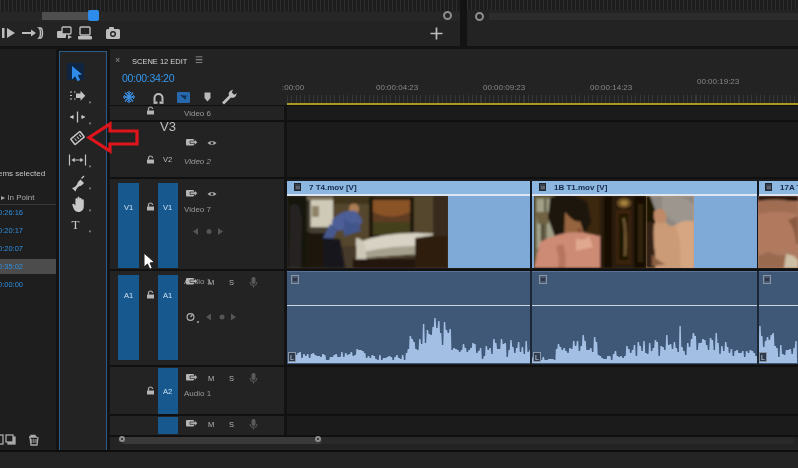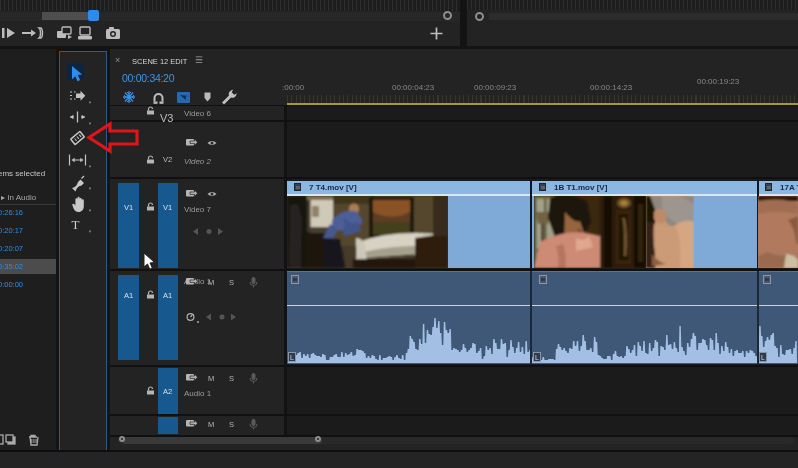--- a/index.html
+++ b/index.html
@@ -49,21 +49,21 @@
   </g>
   <g stroke="#bdbdbd" stroke-width="1.7">
     <path d="M436.5 3.5 L436.5 15.5 M430.5 9.5 L442.5 9.5"></path>
   </g>
 </svg>
 
 <div class="abs" style="left:0;top:46px;width:798px;height:3px;background:#131313;"></div>
 
 <div class="abs" style="left:0;top:49px;width:56px;height:403px;background:#1e1e1e;overflow:hidden;">
   <div class="txt" style="left:-2px;top:120px;font-size:8px;color:#c6c6c6;">ems selected</div>
-  <div class="txt" style="left:1px;top:144px;font-size:8px;color:#a8a8a8;">▸ In Audio</div>
+  <div class="txt" style="left:1px;top:144px;font-size:8px;color:#a8a8a8;">▸ In Point</div>
   <div class="abs" style="left:0;top:155px;width:56px;height:1px;background:#383838;"></div>
   <div class="abs" style="left:0;top:210px;width:56px;height:15px;background:#4c4c4c;"></div>
   <div class="txt" style="left:-2px;top:159px;font-size:7.5px;color:#2f8ee0;">0:26:16</div>
   <div class="txt" style="left:-2px;top:177px;font-size:7.5px;color:#2f8ee0;">0:20:17</div>
   <div class="txt" style="left:-2px;top:195px;font-size:7.5px;color:#2f8ee0;">0:20:07</div>
   <div class="txt" style="left:-2px;top:213px;font-size:7.5px;color:#2f8ee0;">0:35:02</div>
   <div class="txt" style="left:-2px;top:231px;font-size:7.5px;color:#2f8ee0;">0:00:00</div>
 
   <svg class="abs" style="left:0;top:384px;" width="56" height="14" viewBox="0 0 56 14">
     <g fill="none" stroke="#aaaaaa" stroke-width="1.3">
@@ -155,22 +155,22 @@
     </g>
 
     <path d="M94.5 3.5 h6 v5.5 l-3 3.5 -3-3.5 z" fill="#b9b9b9"></path>
 
     <g fill="#c0c0c0">
       <path d="M112 13.5 l7-7 c-0.8-2 0-4 2-5 l2.2-0.9 -1.5 2.7 2.5 2.5 2.7-1.5 -0.9 2.2 c-1 2-3 2.8-5 2 l-7 7 z"></path>
     </g>
   </svg>
 
   <div class="txt" style="left:172px;top:34px;font-size:8px;color:#888888;">:00:00</div>
-  <div class="txt" style="left:266px;top:34px;font-size:8px;color:#888888;margin-left:16px;">00:00:04:23</div>
-  <div class="txt" style="left:364px;top:34px;font-size:8px;color:#888888;">00:00:09:23</div>
+  <div class="txt" style="left:266px;top:34px;font-size:8px;color:#888888;">00:00:04:23</div>
+  <div class="txt" style="left:373px;top:34px;font-size:8px;color:#888888;">00:00:09:23</div>
   <div class="txt" style="left:480px;top:34px;font-size:8px;color:#888888;">00:00:14:23</div>
   <div class="txt" style="left:587px;top:28px;font-size:8px;color:#888888;">00:00:19:23</div>
 
   <div class="abs" style="left:177px;top:46px;width:511px;height:8px;
     background-image:repeating-linear-gradient(90deg,#353535 0,#353535 1px,transparent 1px,transparent 4.3px);"></div>
   <div class="abs" style="left:177px;top:54px;width:511px;height:2px;background:#a89a22;"></div>
 
   <div class="abs" style="left:175px;top:56px;width:513px;height:330px;background:#1b1b1b;"></div>
 
   <div class="abs" style="left:0;top:56px;width:175px;height:330px;background:#232323;"></div>
@@ -178,21 +178,21 @@
   <div class="abs" style="left:0;top:56px;width:688px;height:1px;background:#101010;"></div>
   <div class="abs" style="left:0;top:71px;width:688px;height:2px;background:#101010;"></div>
   <div class="abs" style="left:0;top:128px;width:688px;height:2px;background:#101010;"></div>
   <div class="abs" style="left:0;top:220px;width:688px;height:2px;background:#101010;"></div>
   <div class="abs" style="left:0;top:316px;width:688px;height:2px;background:#101010;"></div>
   <div class="abs" style="left:0;top:365px;width:688px;height:2px;background:#101010;"></div>
   <div class="abs" style="left:0;top:386px;width:688px;height:2px;background:#101010;"></div>
 
   <div class="abs" style="left:174px;top:56px;width:3px;height:330px;background:#121212;"></div>
 
-  <div class="txt" style="left:50px;top:63px;font-size:11px;color:#bdbdbd;">V3</div>
+  <div class="txt" style="left:50px;top:70px;font-size:13px;color:#bdbdbd;">V3</div>
   <div class="txt" style="left:74px;top:60px;font-size:8px;color:#9a9a9a;">Video 6</div>
 
   <div class="txt" style="left:53px;top:106px;font-size:7.5px;color:#bdbdbd;">V2</div>
   <div class="txt" style="left:74px;top:108px;font-size:8px;color:#9a9a9a;font-style:italic;">Video 2</div>
 
   <div class="abs" style="left:8px;top:134px;width:21px;height:85px;background:#17598e;"></div>
   <div class="abs" style="left:48px;top:134px;width:20px;height:85px;background:#17598e;"></div>
   <div class="txt" style="left:14px;top:154px;font-size:7.5px;color:#cfe2f2;">V1</div>
   <div class="txt" style="left:53px;top:154px;font-size:7.5px;color:#cfe2f2;">V1</div>
   <div class="txt" style="left:74px;top:156px;font-size:8px;color:#9a9a9a;">Video 7</div>

